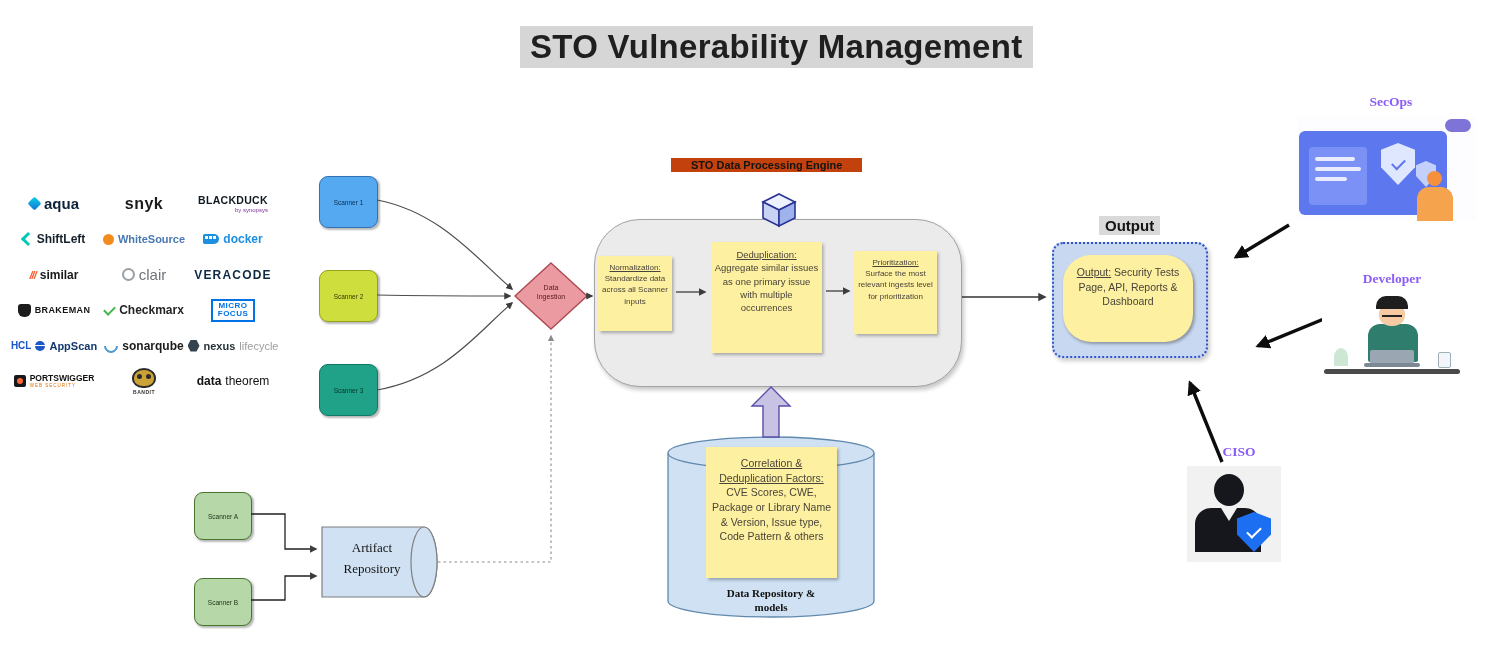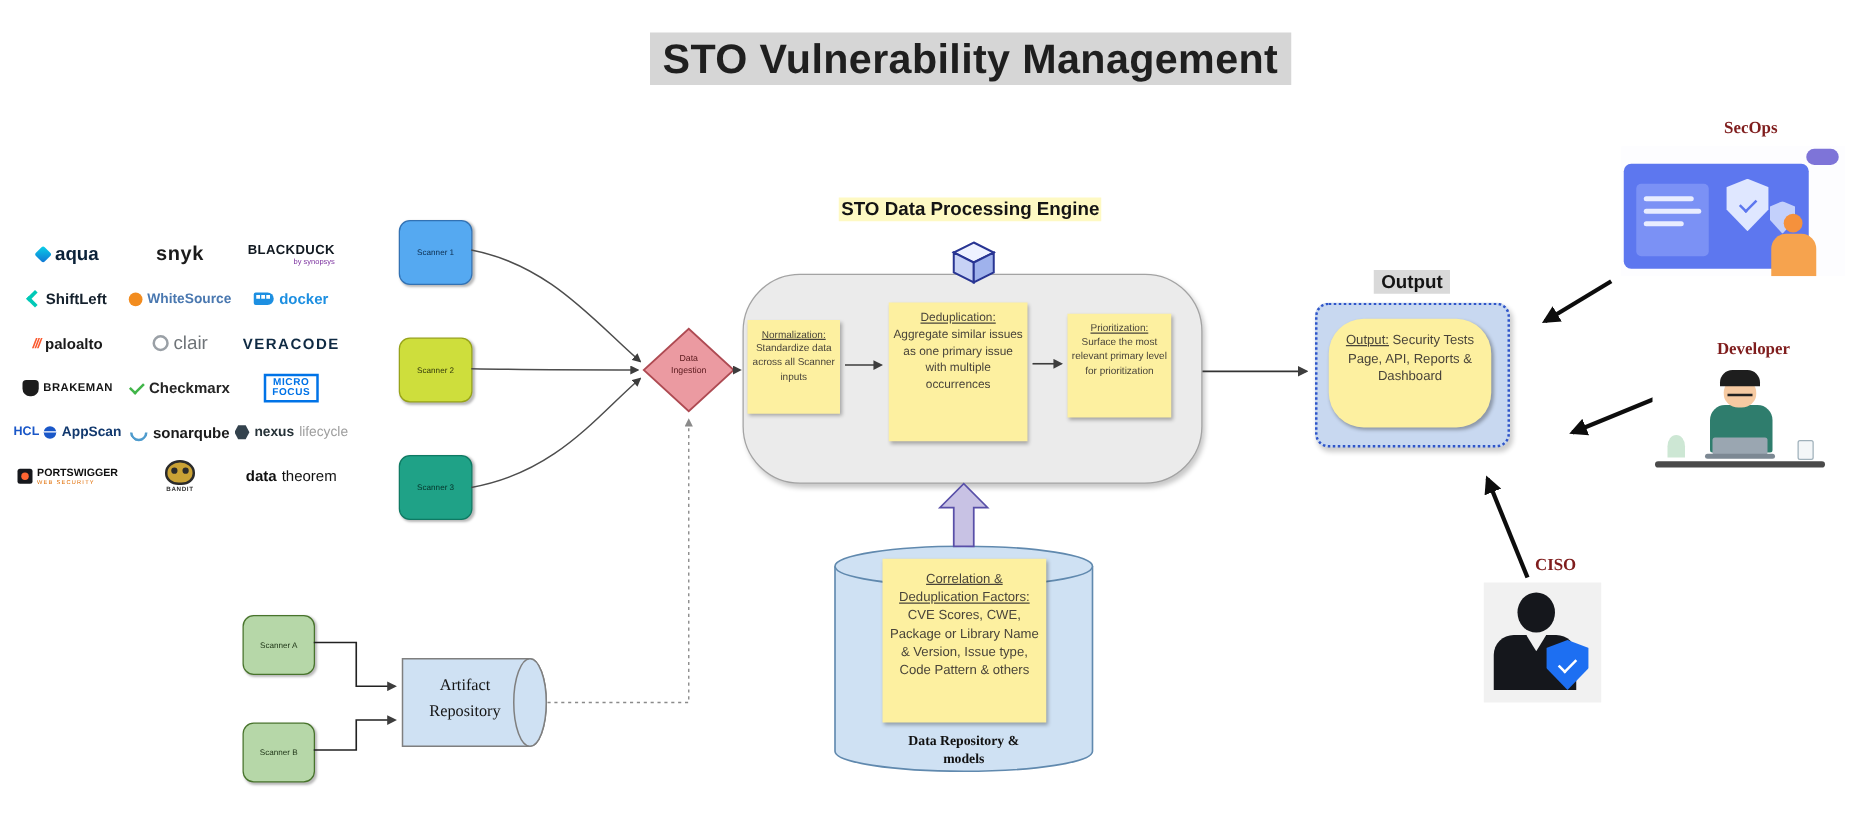--- a/index.html
+++ b/index.html
@@ -79,22 +79,22 @@
   .s2{left:319px;top:270px;background:#cede3c;border-color:#97a318;color:#333a0c;}
   .s3{left:319px;top:364px;background:#1fa287;border-color:#0e7a63;color:#05332a;}
   .sA{left:194px;top:492px;width:56px;height:46px;background:#b6d7a8;border-color:#48742c;color:#22381a;}
   .sB{left:194px;top:578px;width:56px;height:46px;background:#b6d7a8;border-color:#48742c;color:#22381a;}
   .diamond-label{position:absolute;left:519px;top:283px;width:64px;text-align:center;
     font-size:7px;line-height:1.35;color:#59181c;}
 
   
   .engine{position:absolute;left:594px;top:219px;width:366px;height:166px;background:#ebebeb;
     border:1px solid #a3a3a3;border-radius:46px;box-shadow:2px 3px 4px rgba(0,0,0,.22);}
-  .engine-title{position:absolute;left:671px;top:158px;font-size:15px;font-weight:bold;
-    color:#141414;background:#fef9c3;padding:1px 2px;}
+  .engine-title{position:absolute;left:671px;top:158px;font-size:11px;font-weight:bold;
+    color:#141414;background:#c2410c;padding:1px 20px;}
   .cube{position:absolute;left:759px;top:192px;width:40px;height:36px;}
 
   
   .sticky{position:absolute;background:#fdf0a0;box-shadow:1.5px 2px 3px rgba(0,0,0,.3);
     color:#49443a;display:flex;flex-direction:column;align-items:center;text-align:center;
     padding:6px 3px;box-sizing:border-box;line-height:1.4;}
   .note-h{text-decoration:underline;}
   .u{text-decoration:underline;}
   .sticky-norm{left:598px;top:256px;width:74px;height:75px;font-size:8px;}
   .sticky-dedup{left:711px;top:242px;width:111px;height:111px;font-size:9.5px;}
@@ -107,21 +107,21 @@
     font-family:"Liberation Serif",serif;font-weight:600;font-size:11px;color:#111;line-height:1.25;}
   .output-box{position:absolute;left:1052px;top:242px;width:152px;height:112px;background:#c8d8f0;
     border:2px dotted #2f55c9;border-radius:11px;box-shadow:2px 3px 4px rgba(0,0,0,.2);}
   .output-title{position:absolute;left:1099px;top:216px;font-size:15px;font-weight:bold;
     color:#141414;background:#d9d9d9;padding:1px 6px;}
   .artifact-label{position:absolute;left:328px;top:538px;width:88px;text-align:center;
     font-family:"Liberation Serif",serif;font-size:13px;color:#151515;line-height:1.6;}
 
   
   .persona-label{position:absolute;font-family:"Liberation Serif",serif;font-weight:bold;
-    font-size:13.5px;color:#7f1d1d;text-align:right;}
+    font-size:13.5px;color:#8b5cf6;text-align:center;}
   .lab-secops{left:1360px;top:94px;width:62px;}
   .lab-dev{left:1352px;top:271px;width:80px;}
   .lab-ciso{left:1217px;top:444px;width:44px;}
   .persona-img{position:absolute;overflow:hidden;}
   .secops{left:1297px;top:117px;width:179px;height:104px;background:#fdfdff;}
   .so-window{position:absolute;left:2px;top:14px;width:148px;height:84px;background:#5d77ef;border-radius:6px;}
   .so-card{position:absolute;left:12px;top:30px;width:58px;height:58px;background:#7b91f5;border-radius:4px;}
   .so-line{position:absolute;height:4px;background:#e9edff;border-radius:2px;}
   .so-l1{left:18px;top:40px;width:40px;} .so-l2{left:18px;top:50px;width:46px;} .so-l3{left:18px;top:60px;width:32px;}
   .so-shield{position:absolute;background:#dfe7ff;clip-path:polygon(50% 0,100% 16%,100% 58%,50% 100%,0 58%,0 16%);
@@ -185,21 +185,21 @@
     <div class="logo-cell">
       <span class="ws-ic"></span>
       <span class="t-whitesource">WhiteSource</span>
     </div>
     <div class="logo-cell">
       <span class="docker-ic"></span>
       <span class="t-docker">docker</span>
     </div>
     <div class="logo-cell">
       <span class="pa-ic">///</span>
-      <span class="t-paloalto">paloalto</span>
+      <span class="t-paloalto">similar</span>
     </div>
     <div class="logo-cell">
       <span class="clair-ic"></span>
       <span class="t-clair">clair</span>
     </div>
     <div class="logo-cell">
       <span class="t-veracode">VERACODE</span>
     </div>
     <div class="logo-cell">
       <span class="brakeman-ic"></span>
@@ -315,21 +315,21 @@
   <div class="sticky sticky-norm">
     <div class="note-h">Normalization:</div>
     <div>Standardize data across all Scanner inputs</div>
   </div>
   <div class="sticky sticky-dedup">
     <div class="note-h">Deduplication:</div>
     <div>Aggregate similar issues as one primary issue with multiple occurrences</div>
   </div>
   <div class="sticky sticky-prior">
     <div class="note-h">Prioritization:</div>
-    <div>Surface the most relevant primary level for prioritization</div>
+    <div>Surface the most relevant ingests level for prioritization</div>
   </div>
 
   <div class="sticky sticky-repo">
     <div class="note-h">Correlation &amp; Deduplication Factors:</div>
     <div>CVE Scores, CWE, Package or Library Name &amp; Version, Issue type, Code Pattern &amp; others</div>
   </div>
   <div class="repo-caption">
     <div>Data Repository &amp;</div>
     <div>models</div>
   </div>

